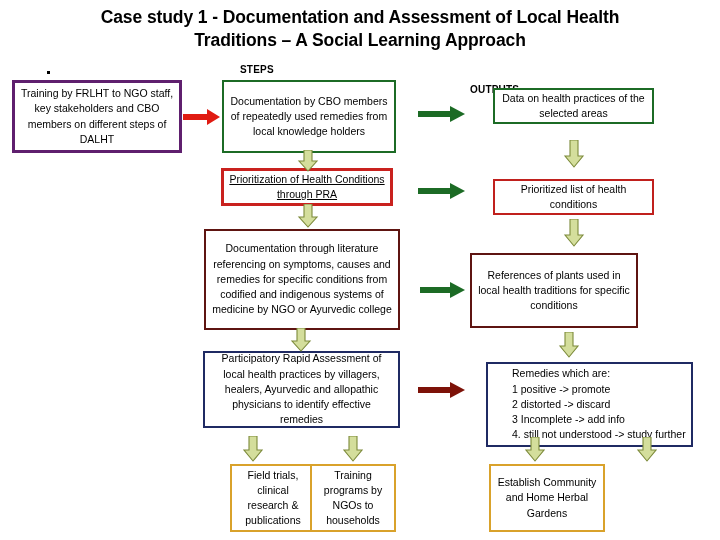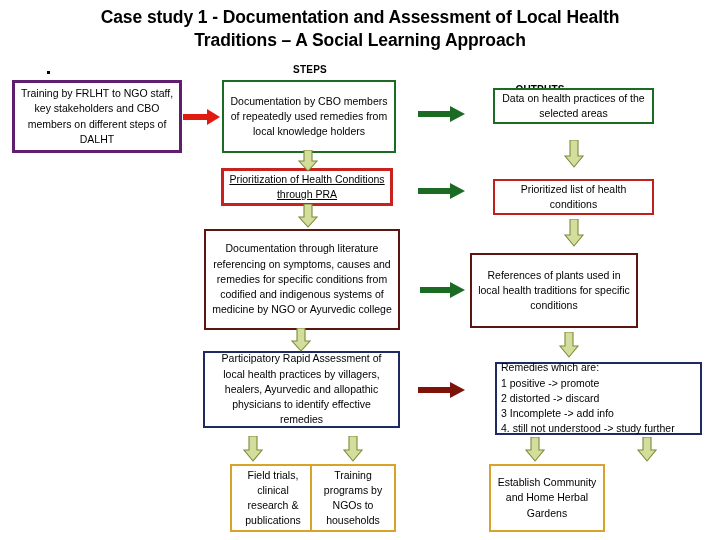--- a/index.html
+++ b/index.html
@@ -33,21 +33,21 @@
     font-weight: bold;
     line-height: 1.33;
     letter-spacing: -0.1px;
   }
 
   
   .col-header {
     position: absolute;
     font-size: 10px;
     font-weight: bold;
-    text-align: center;
+    text-align: left;
     letter-spacing: 0.2px;
   }
 
   
   .box {
     position: absolute;
     box-sizing: border-box;
     background: #ffffff;
     display: flex;
     align-items: center;
@@ -130,21 +130,21 @@
   </div>
 
   <div class="box b-red-thin" style="left:493px; top:179px; width:161px; height:36px;">
     <span class="txt">Prioritized list of health conditions</span>
   </div>
 
   <div class="box b-maroon" style="left:470px; top:253px; width:168px; height:75px;">
     <span class="txt">References of plants used in local health traditions for specific conditions</span>
   </div>
 
-  <div class="box b-navy left-align" style="left:486px; top:362px; width:207px; height:73px; padding-left:4px;margin-left:9px;">
+  <div class="box b-navy left-align" style="left:486px; top:362px; width:207px; height:85px; padding-left:24px;">
     <span class="txt ml">Remedies which are:
 1 positive -&gt; promote
 2 distorted -&gt; discard
 3 Incomplete -&gt; add info
 4. still not understood -&gt; study further</span>
   </div>
 
   <div class="box b-gold" style="left:210px; top:464px; width:86px; height:68px;margin-left:20px;">
     <span class="txt">Field trials, clinical research &amp; publications</span>
   </div>

